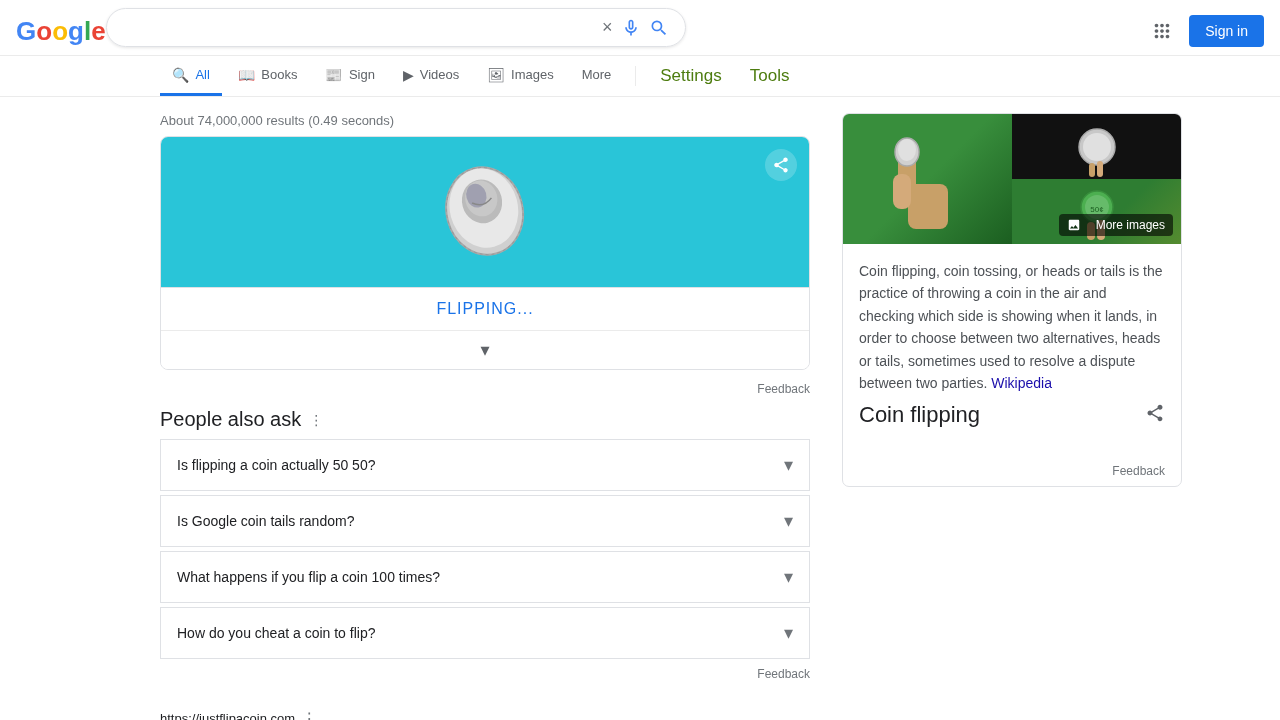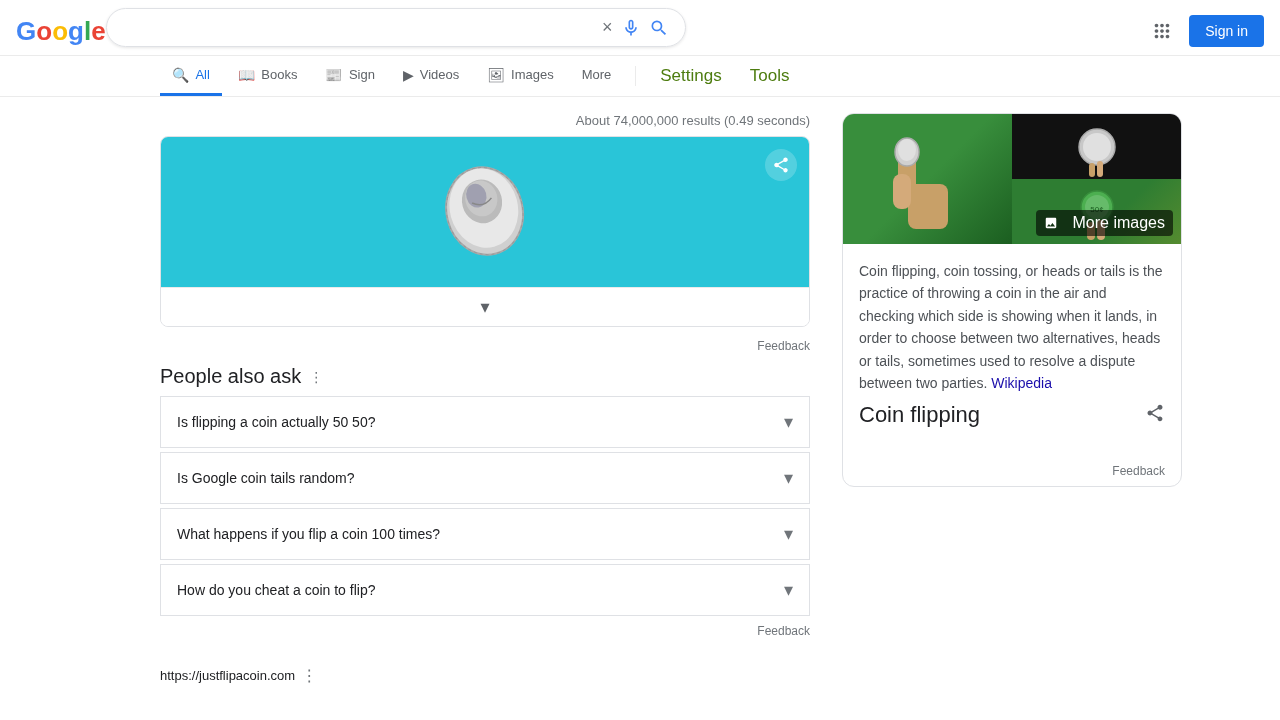--- a/index.html
+++ b/index.html
@@ -104,21 +104,20 @@
       gap: 32px;
       margin-top: 8px;
     }
     #left-column { width: 650px; flex-shrink: 0; }
     #right-column { flex: 1; }
 
     #results-stats {
       font-size: 13px;
       color: #70757a;
       padding: 8px 0;
-      text-align: right;
     }
 
     
     #coin-widget {
       border: 1px solid #dfe1e5;
       border-radius: 8px;
       overflow: hidden;
       margin-bottom: 8px;
     }
     #coin-widget-visual {
@@ -232,21 +231,21 @@
       align-items: center;
       gap: 6px;
       margin-bottom: 2px;
     }
     .result-url { font-size: 13px; color: #202124; }
     .result-menu-btn { color: #70757a; cursor: pointer; background: none; border: none; font-size: 16px; }
 
     
     #knowledge-panel {
       border: 1px solid #dfe1e5;
-      border-radius: 12px;
+      border-radius: 7px;
       overflow: hidden;
       width: 340px;
     }
     #kp-images {
       display: grid;
       grid-template-columns: 1fr 1fr;
       height: 130px;
       position: relative;
     }
     .kp-img-left {
@@ -277,21 +276,21 @@
     }
     #more-images-btn {
       position: absolute;
       bottom: 8px;
       right: 8px;
       background: rgba(0,0,0,0.6);
       color: #fff;
       border: none;
       border-radius: 4px;
       padding: 4px 8px;
-      font-size: 16px;
+      font-size: 12px;
       cursor: pointer;
       display: flex;
       align-items: center;
       gap: 15px;
     }
     #kp-body { padding: 16px; }
     #kp-title-row { display: flex; align-items: center; justify-content: space-between; margin-bottom: 12px; }
     #kp-title { font-size: 22px; font-weight: 400; color: #202124; }
     #kp-share-btn { background: none; border: none; cursor: pointer; color: #5f6368; font-size: 20px; }
     #kp-description { font-size: 14px; color: #4d5156; line-height: 1.6; margin-bottom: 8px; }
@@ -384,20 +383,23 @@
             <ellipse cx="50" cy="55" rx="20" ry="22" fill="#bbb"></ellipse>
             <ellipse cx="50" cy="52" rx="16" ry="18" fill="#c8c8c8"></ellipse>
 
             <ellipse cx="46" cy="48" rx="10" ry="12" fill="#a0a0b0"></ellipse>
             <path d="M40 54 Q50 62 60 54" fill="none" stroke="#888" stroke-width="1.5"></path>
 
             <ellipse cx="50" cy="65" rx="38" ry="44" fill="none" stroke="#999" stroke-width="1" stroke-dasharray="3 3"></ellipse>
           </svg>
         </div>
       </div>
+      <div id="coin-result-row">
+        <span id="coin-result-text">FLIPPING...</span>
+      </div>
       <div id="coin-expand-row">
         <button id="coin-expand-btn">▾</button>
       </div>
     </div>
     <div id="widget-feedback">Feedback</div>
 
     <div id="paa-section">
       <div id="paa-header">
         <span id="paa-title">People also ask</span>
         <span id="paa-menu-icon">⋮</span>

